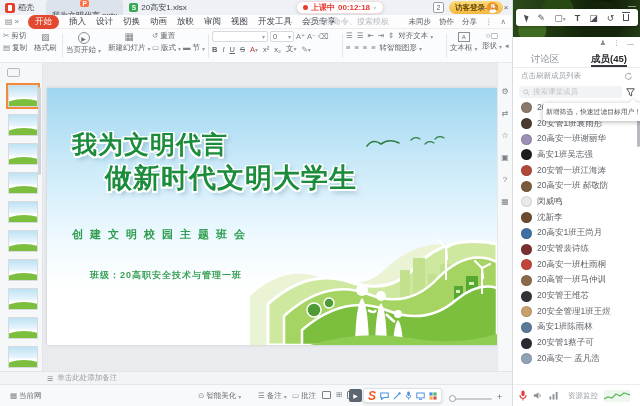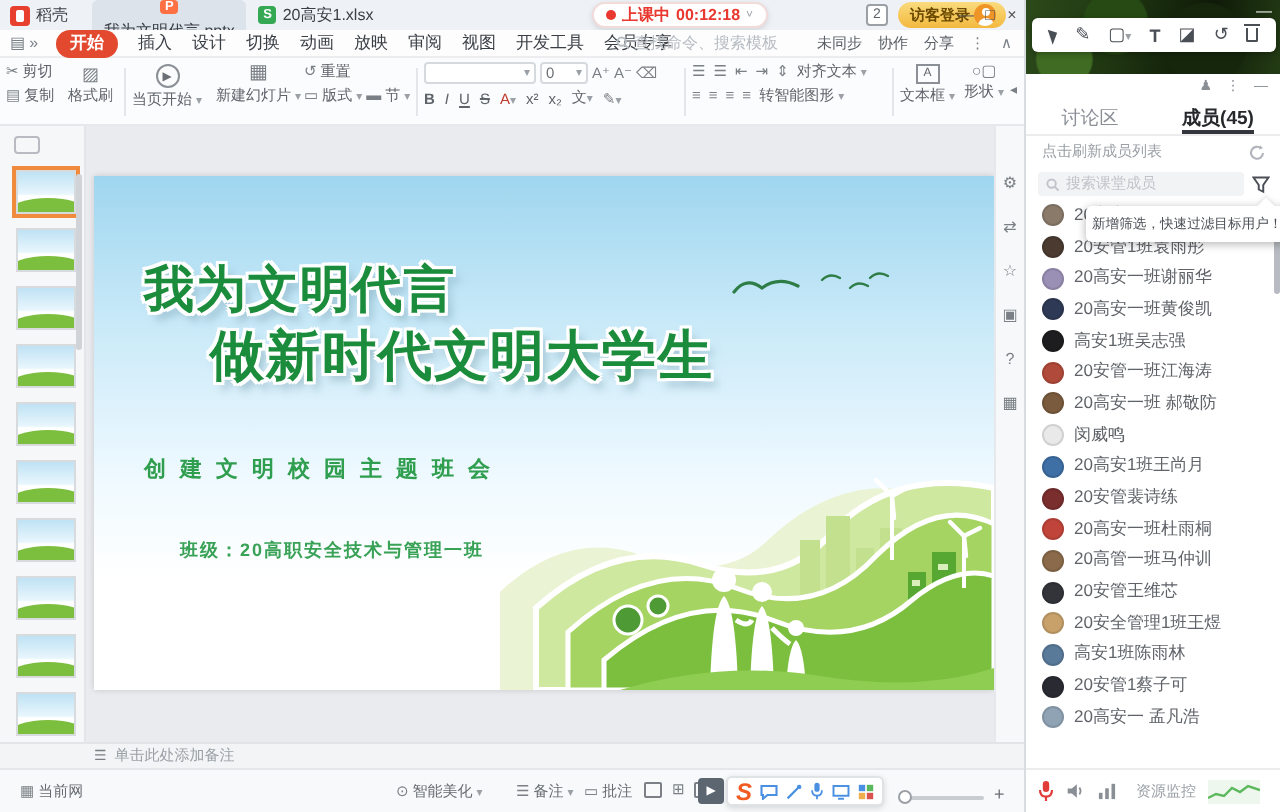--- a/index.html
+++ b/index.html
@@ -22,21 +22,21 @@
   .badge2{position:absolute;left:433px;top:2px;width:11px;height:11px;border:1px solid #9aa0a6;border-radius:2px;color:#5f6469;font-size:7px;display:flex;align-items:center;justify-content:center;background:#fff;}
   .guest-pill{position:absolute;left:449px;top:1px;width:54px;height:13px;border-radius:7px;background:linear-gradient(180deg,#fadb7e,#f3b93f);display:flex;align-items:center;gap:2px;padding:0 1px 0 6px;}
   .guest-txt{font-size:7.5px;color:#6b4a00;font-weight:bold;white-space:nowrap;}
   .guest-avatar{width:11px;height:11px;border-radius:50%;background:#ef9426;position:relative;overflow:hidden;}
   .guest-avatar:before{content:"";position:absolute;left:3.5px;top:2px;width:4px;height:4px;border-radius:50%;background:#fff;}
   .guest-avatar:after{content:"";position:absolute;left:1.5px;top:6.5px;width:8px;height:5px;border-radius:4px 4px 0 0;background:#fff;}
   .winbtn{font-size:8px;color:#555;width:10px;text-align:center;}
   
   .menubar{position:absolute;left:0;top:15px;width:512px;height:14px;background:#fdfdfe;border-bottom:1px solid #ededf0;display:flex;align-items:center;font-size:8.5px;color:#3a3f45;}
   .menu-tab{margin:0 5px;white-space:nowrap;}
-  .menu-tab.active{background:#e2492f;color:#fff;border-radius:8px;padding:1px 7px;font-weight:bold;}
+  .menu-tab.active{background:#e2492f;color:#fff;border-radius:8px;padding:1px 7px;font-weight:normal;}
   .menu-search{position:absolute;left:308px;color:#b7bcc2;font-size:8px;white-space:nowrap;display:flex;gap:2px;align-items:center;}
   .menu-right{position:absolute;right:6px;display:flex;gap:8px;font-size:7.5px;color:#5a6066;align-items:center;white-space:nowrap;}
   
   .ribbon{position:absolute;left:0;top:29px;width:512px;height:34px;background:#fbfcfd;border-bottom:1px solid #e6e8eb;font-size:7.5px;color:#5f646b;}
   .rgroup{position:absolute;top:2px;display:flex;flex-direction:column;justify-content:center;gap:2px;}
   .rbtn{display:flex;align-items:center;gap:2px;white-space:nowrap;}
   .rsep{position:absolute;top:5px;width:1px;height:24px;background:#e4e6e9;}
   .bigbtn{display:flex;flex-direction:column;align-items:center;gap:1px;white-space:nowrap;}
   .combo{height:11px;border:1px solid #d6d9dd;border-radius:2px;background:#fff;display:flex;align-items:center;justify-content:space-between;padding:0 2px;color:#6b7076;}
   .caret{font-size:6px;color:#9aa0a6;}
@@ -511,38 +511,38 @@
         </div>
         <div class="member">
           <span class="m-avatar" style="background: rgb(74, 58, 48);"></span>
           <span class="m-name">20安管1班袁雨彤</span>
         </div>
         <div class="member">
           <span class="m-avatar" style="background: rgb(154, 143, 181);"></span>
           <span class="m-name">20高安一班谢丽华</span>
         </div>
         <div class="member">
-          <span class="m-avatar" style="background: rgb(46, 58, 85);"></span>
-          <span class="m-name">20高安一班黄俊凯</span>
-        </div>
-        <div class="member">
           <span class="m-avatar" style="background: rgb(29, 29, 31);"></span>
           <span class="m-name">高安1班吴志强</span>
         </div>
         <div class="member">
           <span class="m-avatar" style="background: rgb(176, 74, 58);"></span>
           <span class="m-name">20安管一班江海涛</span>
         </div>
         <div class="member">
           <span class="m-avatar" style="background: rgb(122, 91, 62);"></span>
           <span class="m-name">20高安一班 郝敬防</span>
         </div>
         <div class="member">
           <span class="m-avatar" style="background: rgb(233, 233, 233);"></span>
           <span class="m-name">闵威鸣</span>
+        </div>
+        <div class="member">
+          <span class="m-avatar" style="background: rgb(110, 74, 47);"></span>
+          <span class="m-name">沈新李</span>
         </div>
         <div class="member">
           <span class="m-avatar" style="background: rgb(62, 111, 165);"></span>
           <span class="m-name">20高安1班王尚月</span>
         </div>
         <div class="member">
           <span class="m-avatar" style="background: rgb(122, 46, 46);"></span>
           <span class="m-name">20安管裴诗练</span>
         </div>
         <div class="member">

